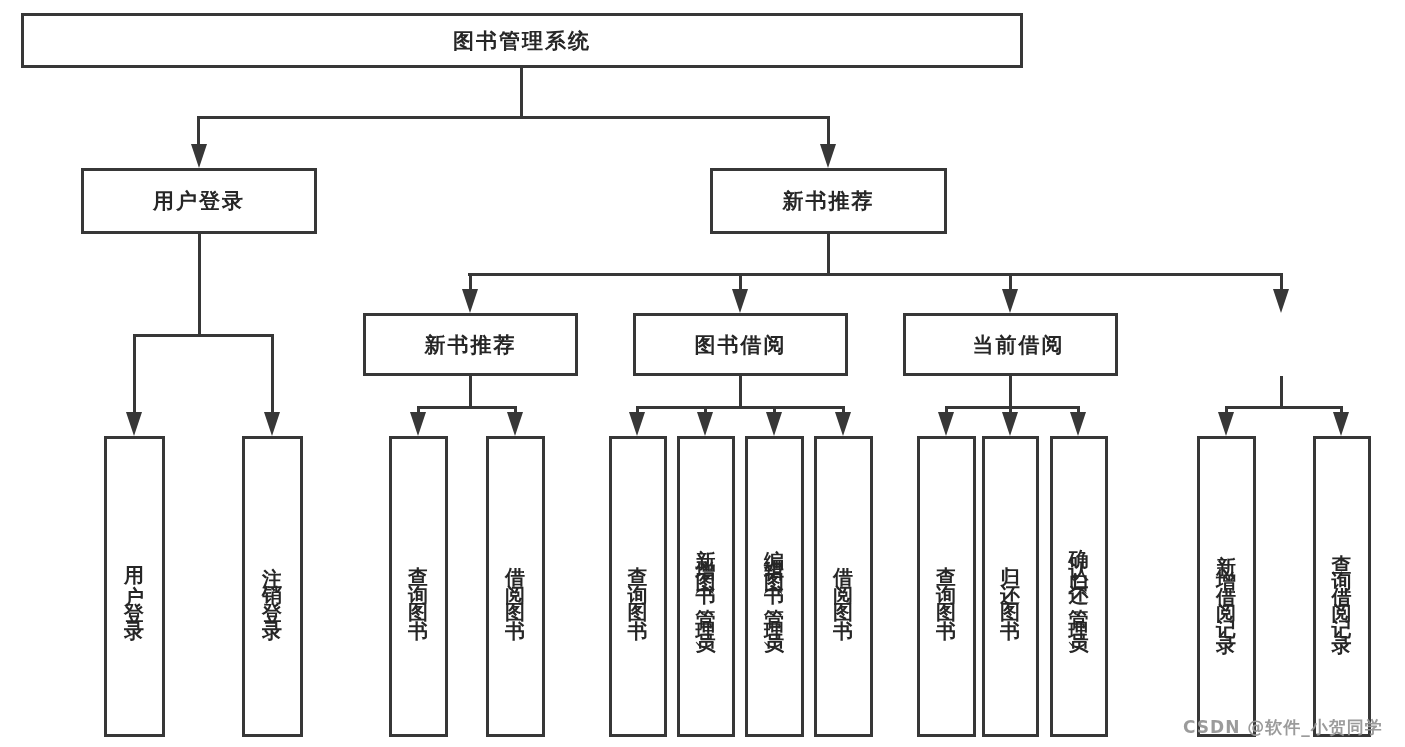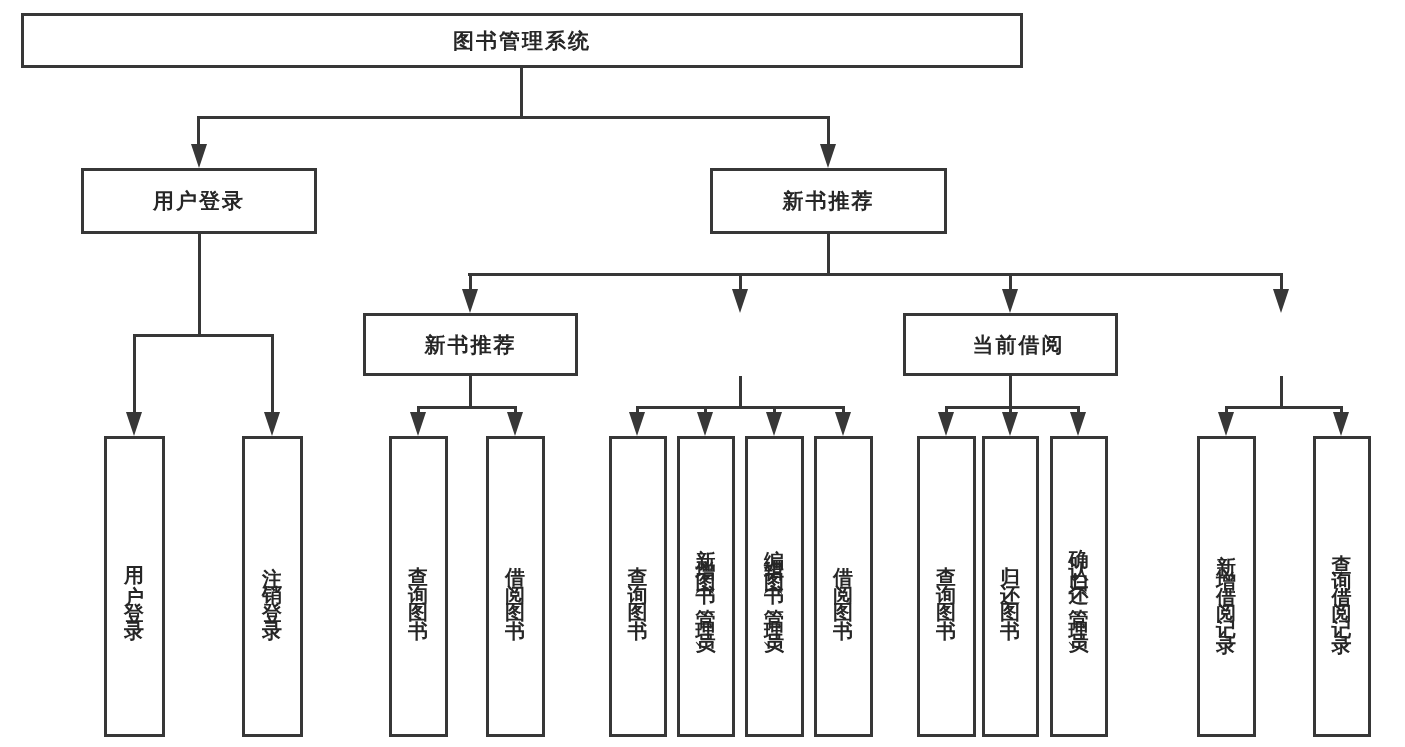--- a/index.html
+++ b/index.html
@@ -55,20 +55,23 @@
   <div class="arw" style="left:462px;top:289px;"></div>
   <div class="ln" style="left:739px;top:273px;width:3px;height:28px;"></div>
   <div class="arw" style="left:732px;top:289px;"></div>
   <div class="ln" style="left:1009px;top:273px;width:3px;height:28px;"></div>
   <div class="arw" style="left:1002px;top:289px;"></div>
   <div class="ln" style="left:1280px;top:273px;width:3px;height:28px;"></div>
   <div class="arw" style="left:1273px;top:289px;"></div>
 
   <div class="box" style="left:363px;top:313px;width:215px;height:63px;">
     <span class="hlabel">新书推荐</span>
+  </div>
+  <div class="box" style="left:633px;top:313px;width:215px;height:63px;">
+    <span class="hlabel">图书借阅</span>
   </div>
   <div class="box" style="left:903px;top:313px;width:215px;height:63px;padding-left:16px;">
     <span class="hlabel">当前借阅</span>
   </div>
 
   <div class="ln" style="left:469px;top:376px;width:3px;height:33px;"></div>
   <div class="ln" style="left:417px;top:406px;width:100px;height:3px;"></div>
   <div class="ln" style="left:417px;top:406px;width:3px;height:18px;"></div>
   <div class="arw" style="left:410px;top:412px;"></div>
   <div class="ln" style="left:514px;top:406px;width:3px;height:18px;"></div>
@@ -138,14 +141,15 @@
     <span class="vtext vt-l">确认归还（管理员）</span>
   </div>
 
   <div class="box" style="left:1197px;top:436px;width:59px;height:301px;">
     <span class="vtext vt-m">新增借阅记录</span>
   </div>
   <div class="box" style="left:1313px;top:436px;width:58px;height:301px;">
     <span class="vtext vt-m">查询借阅记录</span>
   </div>
 
+  <div class="watermark">CSDN @软件_小贺同学</div>
 
 </div>
 
 </body></html>

